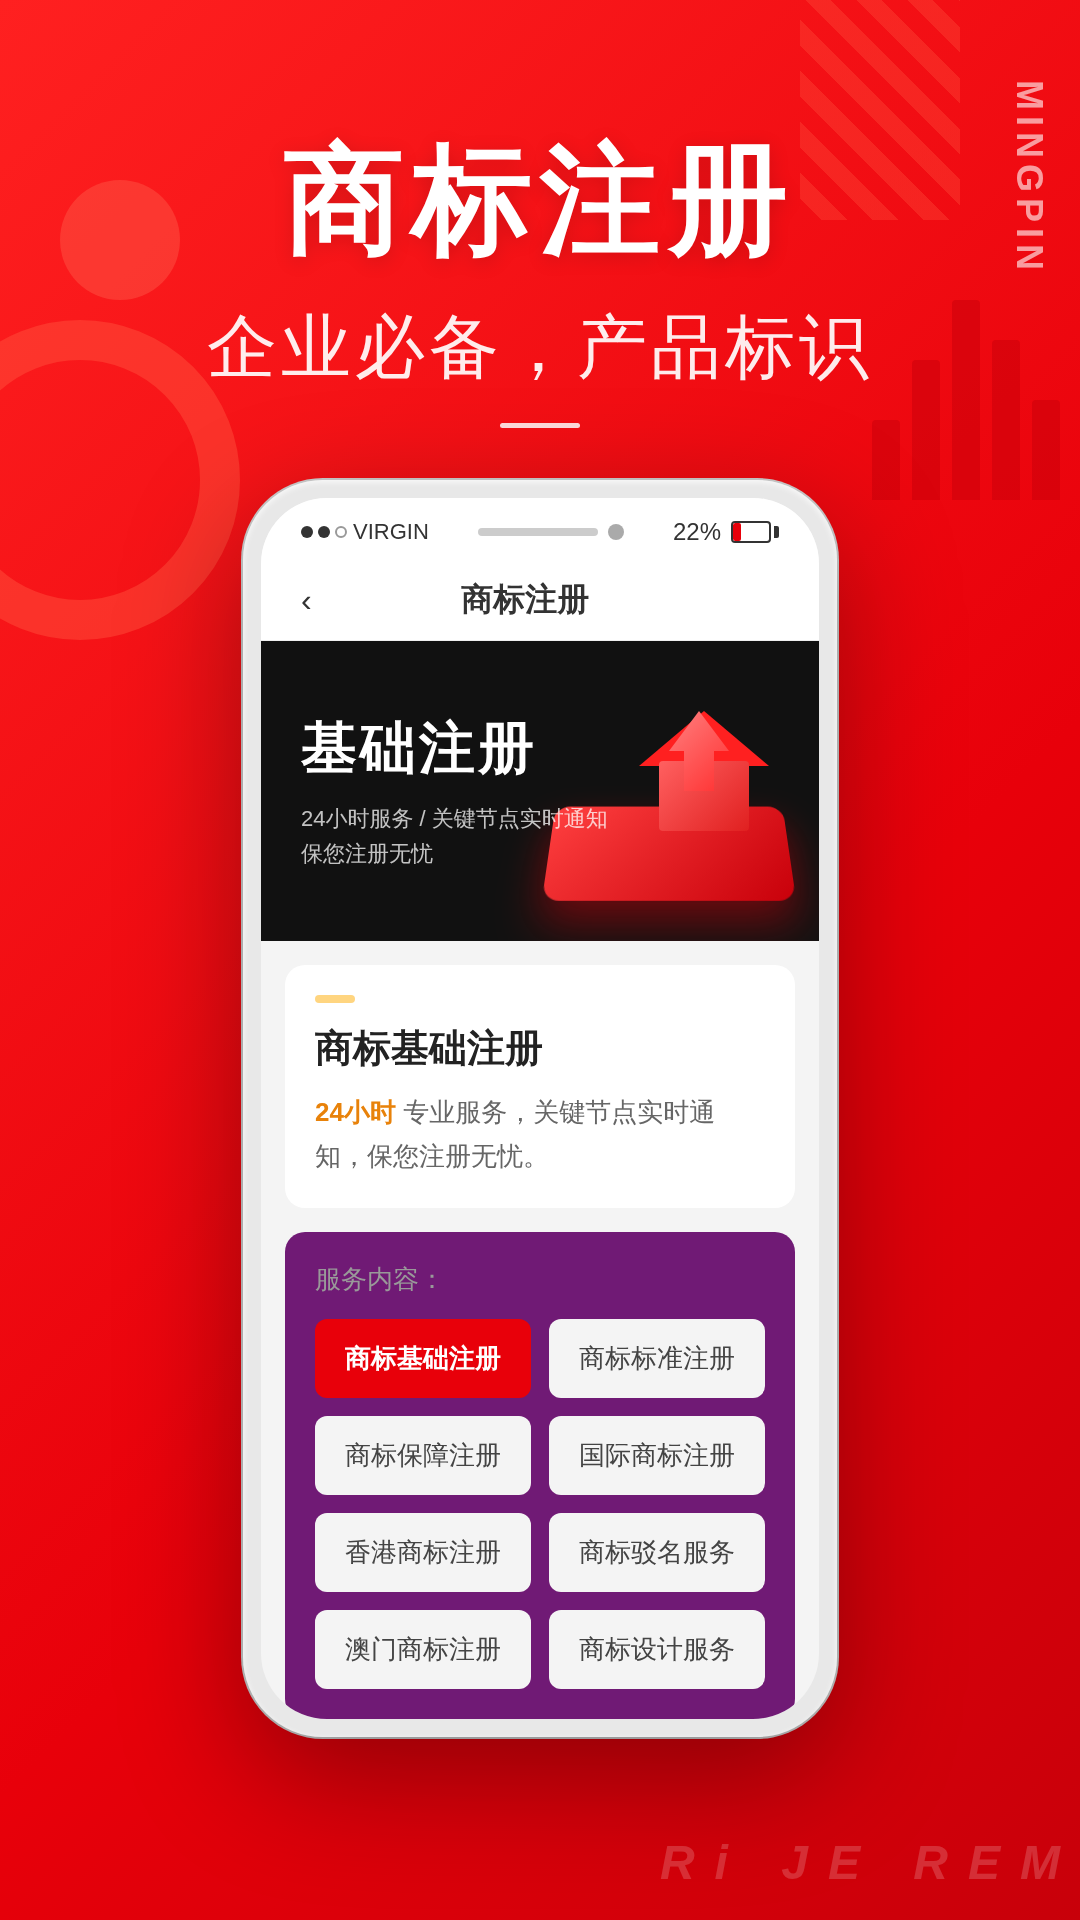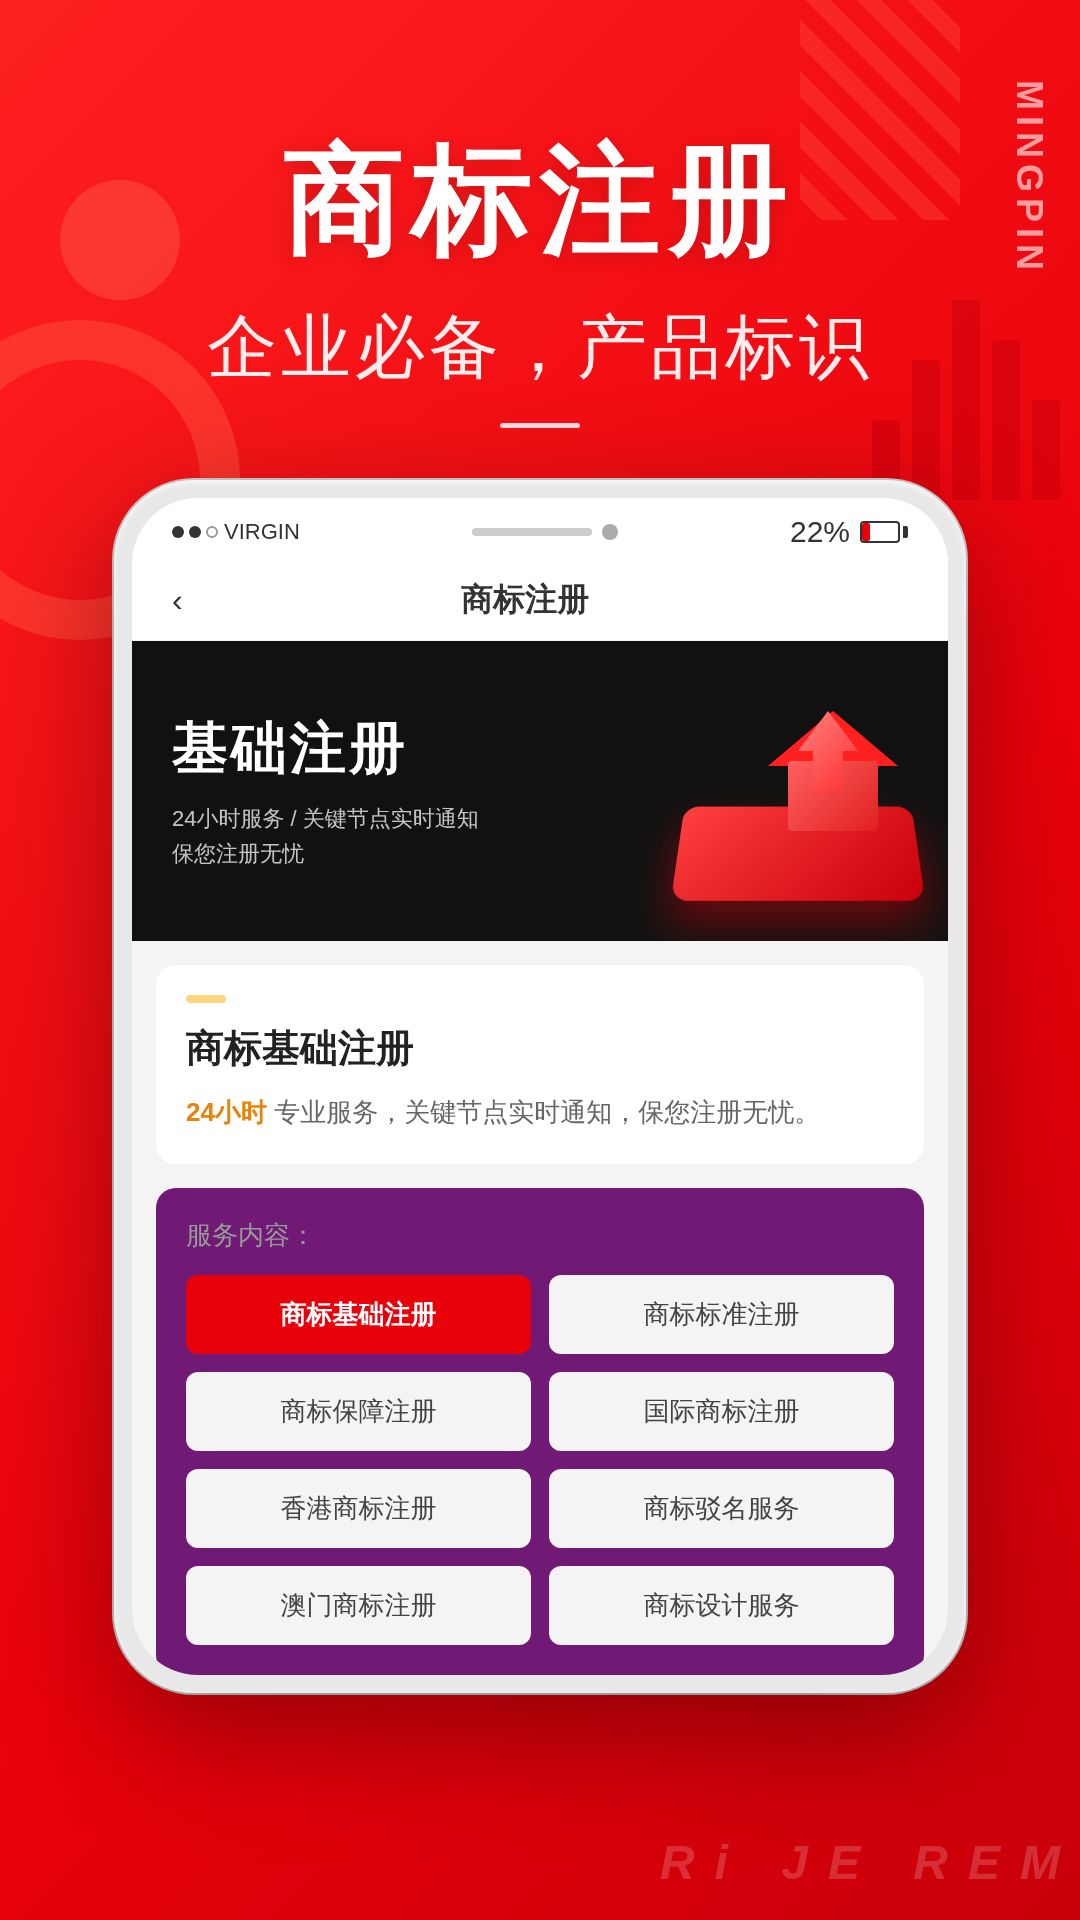--- a/index.html
+++ b/index.html
@@ -114,21 +114,21 @@
       margin: 28px auto 0;
       border-radius: 3px;
     }
 
     
     .phone-wrapper {
       position: absolute;
       top: 480px;
       left: 50%;
       transform: translateX(-50%);
-      width: 852px;
+      width: 594px;
       z-index: 20;
     }
     .phone-outer {
       background: #e8e8e8;
       border-radius: 80px;
       padding: 18px;
       box-shadow:
         0 40px 120px rgba(0,0,0,0.35),
         0 0 0 2px #d0d0d0,
         inset 0 2px 6px rgba(255,255,255,0.8);
@@ -185,21 +185,21 @@
     .notch-circle {
       width: 16px; height: 16px;
       background: #aaa;
       border-radius: 50%;
       margin-left: 10px;
     }
     .status-right {
       display: flex;
       align-items: center;
       gap: 10px;
-      font-size: 30px;
+      font-size: 24px;
       color: #333;
     }
     .battery-icon {
       display: flex;
       align-items: center;
       gap: 3px;
     }
     .battery-body {
       width: 40px;
       height: 22px;

